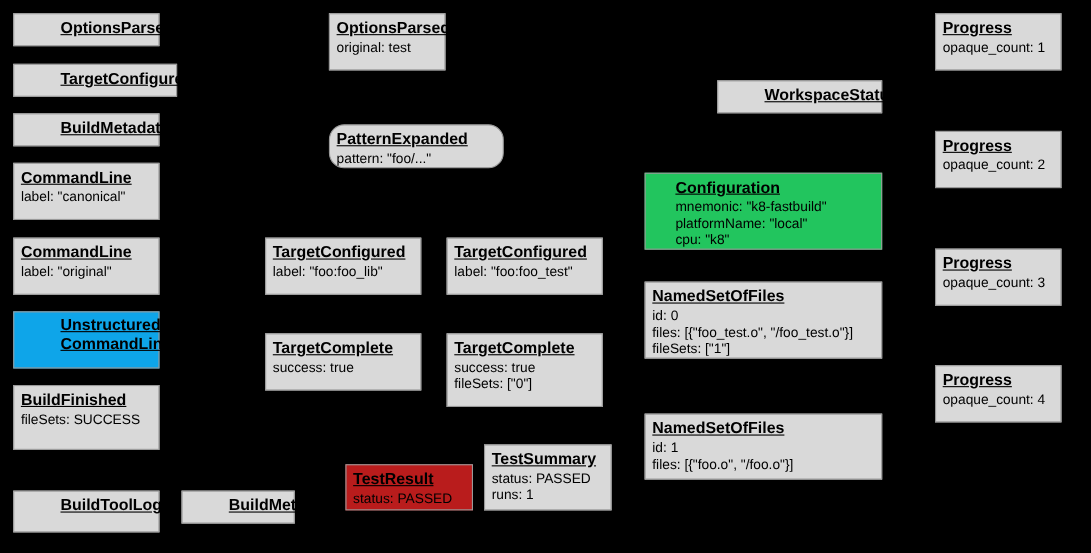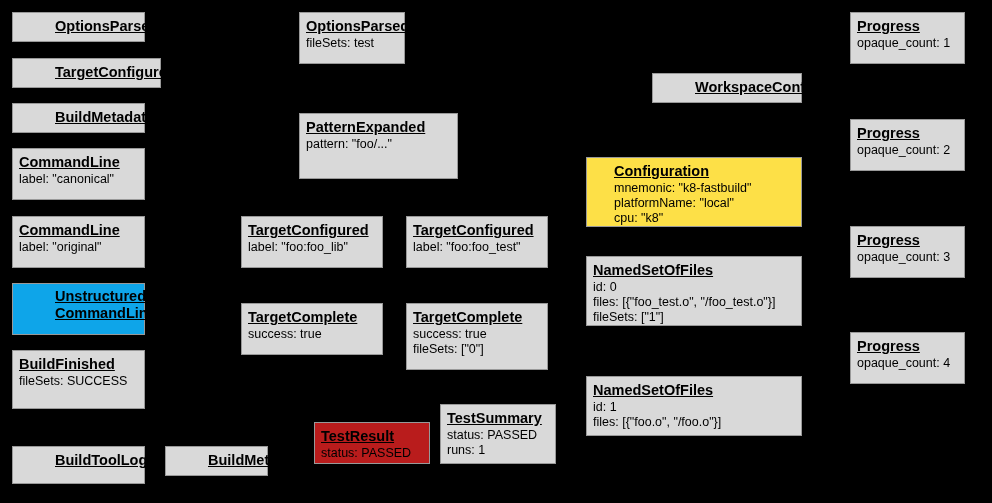--- a/index.html
+++ b/index.html
@@ -77,23 +77,23 @@
       <div class="node-fields">fileSets: SUCCESS</div>
     </div>
     <div class="node title-only" style="left: 12px; top: 446px; width: 133px; height: 38px; background: rgb(217, 217, 217); border-color: rgb(153, 153, 153); color: rgb(0, 0, 0);">
       <div><span class="node-title">BuildToolLogs</span></div>
     </div>
     <div class="node title-only" style="left: 165px; top: 446px; width: 103px; height: 30px; background: rgb(217, 217, 217); border-color: rgb(153, 153, 153); color: rgb(0, 0, 0);">
       <div><span class="node-title">BuildMetrics</span></div>
     </div>
     <div class="node" style="left: 299px; top: 12px; width: 106px; height: 52px; background: rgb(217, 217, 217); border-color: rgb(153, 153, 153); color: rgb(0, 0, 0);">
       <div><span class="node-title">OptionsParsed</span></div>
-      <div class="node-fields">fileSets: test</div>
+      <div class="node-fields">original: test</div>
     </div>
-    <div class="node" style="left: 299px; top: 113px; width: 159px; height: 66px; background: rgb(217, 217, 217); border-color: rgb(153, 153, 153); color: rgb(0, 0, 0);">
+    <div class="node" style="left: 299px; top: 113px; width: 159px; height: 40px; background: rgb(217, 217, 217); border-color: rgb(153, 153, 153); color: rgb(0, 0, 0); border-radius: 14px;">
       <div><span class="node-title">PatternExpanded</span></div>
       <div class="node-fields">pattern: "foo/..."</div>
     </div>
     <div class="node" style="left: 241px; top: 216px; width: 142px; height: 52px; background: rgb(217, 217, 217); border-color: rgb(153, 153, 153); color: rgb(0, 0, 0);">
       <div><span class="node-title">TargetConfigured</span></div>
       <div class="node-fields">label: "foo:foo_lib"</div>
     </div>
     <div class="node" style="left: 406px; top: 216px; width: 142px; height: 52px; background: rgb(217, 217, 217); border-color: rgb(153, 153, 153); color: rgb(0, 0, 0);">
       <div><span class="node-title">TargetConfigured</span></div>
       <div class="node-fields">label: "foo:foo_test"</div>
@@ -110,23 +110,23 @@
     <div class="node" style="left: 314px; top: 422px; width: 116px; height: 42px; background: #b91c1c; border-color: rgb(153, 153, 153); color: rgb(0, 0, 0);">
       <div><span class="node-title">TestResult</span></div>
       <div class="node-fields">status: PASSED</div>
     </div>
     <div class="node" style="left: 440px; top: 404px; width: 116px; height: 60px; background: rgb(217, 217, 217); border-color: rgb(153, 153, 153); color: rgb(0, 0, 0);">
       <div><span class="node-title">TestSummary</span></div>
       <div class="node-fields">status: PASSED
 runs: 1</div>
     </div>
     <div class="node title-only" style="left: 652px; top: 73px; width: 150px; height: 30px; background: rgb(217, 217, 217); border-color: rgb(153, 153, 153); color: rgb(0, 0, 0);">
-      <div><span class="node-title">WorkspaceConfig</span></div>
+      <div><span class="node-title">WorkspaceStatus</span></div>
     </div>
-    <div class="node" style="left: 586px; top: 157px; width: 216px; height: 70px; background: #fde047; border-color: rgb(153, 153, 153); color: rgb(0, 0, 0); padding-left: 27px;">
+    <div class="node" style="left: 586px; top: 157px; width: 216px; height: 70px; background: #22c55e; border-color: rgb(153, 153, 153); color: rgb(0, 0, 0); padding-left: 27px;">
       <div><span class="node-title">Configuration</span></div>
       <div class="node-fields">mnemonic: "k8-fastbuild"
 platformName: "local"
 cpu: "k8"</div>
     </div>
     <div class="node" style="left: 586px; top: 256px; width: 216px; height: 70px; background: rgb(217, 217, 217); border-color: rgb(153, 153, 153); color: rgb(0, 0, 0);">
       <div><span class="node-title">NamedSetOfFiles</span></div>
       <div class="node-fields">id: 0
 files: [{"foo_test.o", "/foo_test.o"}]
 fileSets: ["1"]</div>

